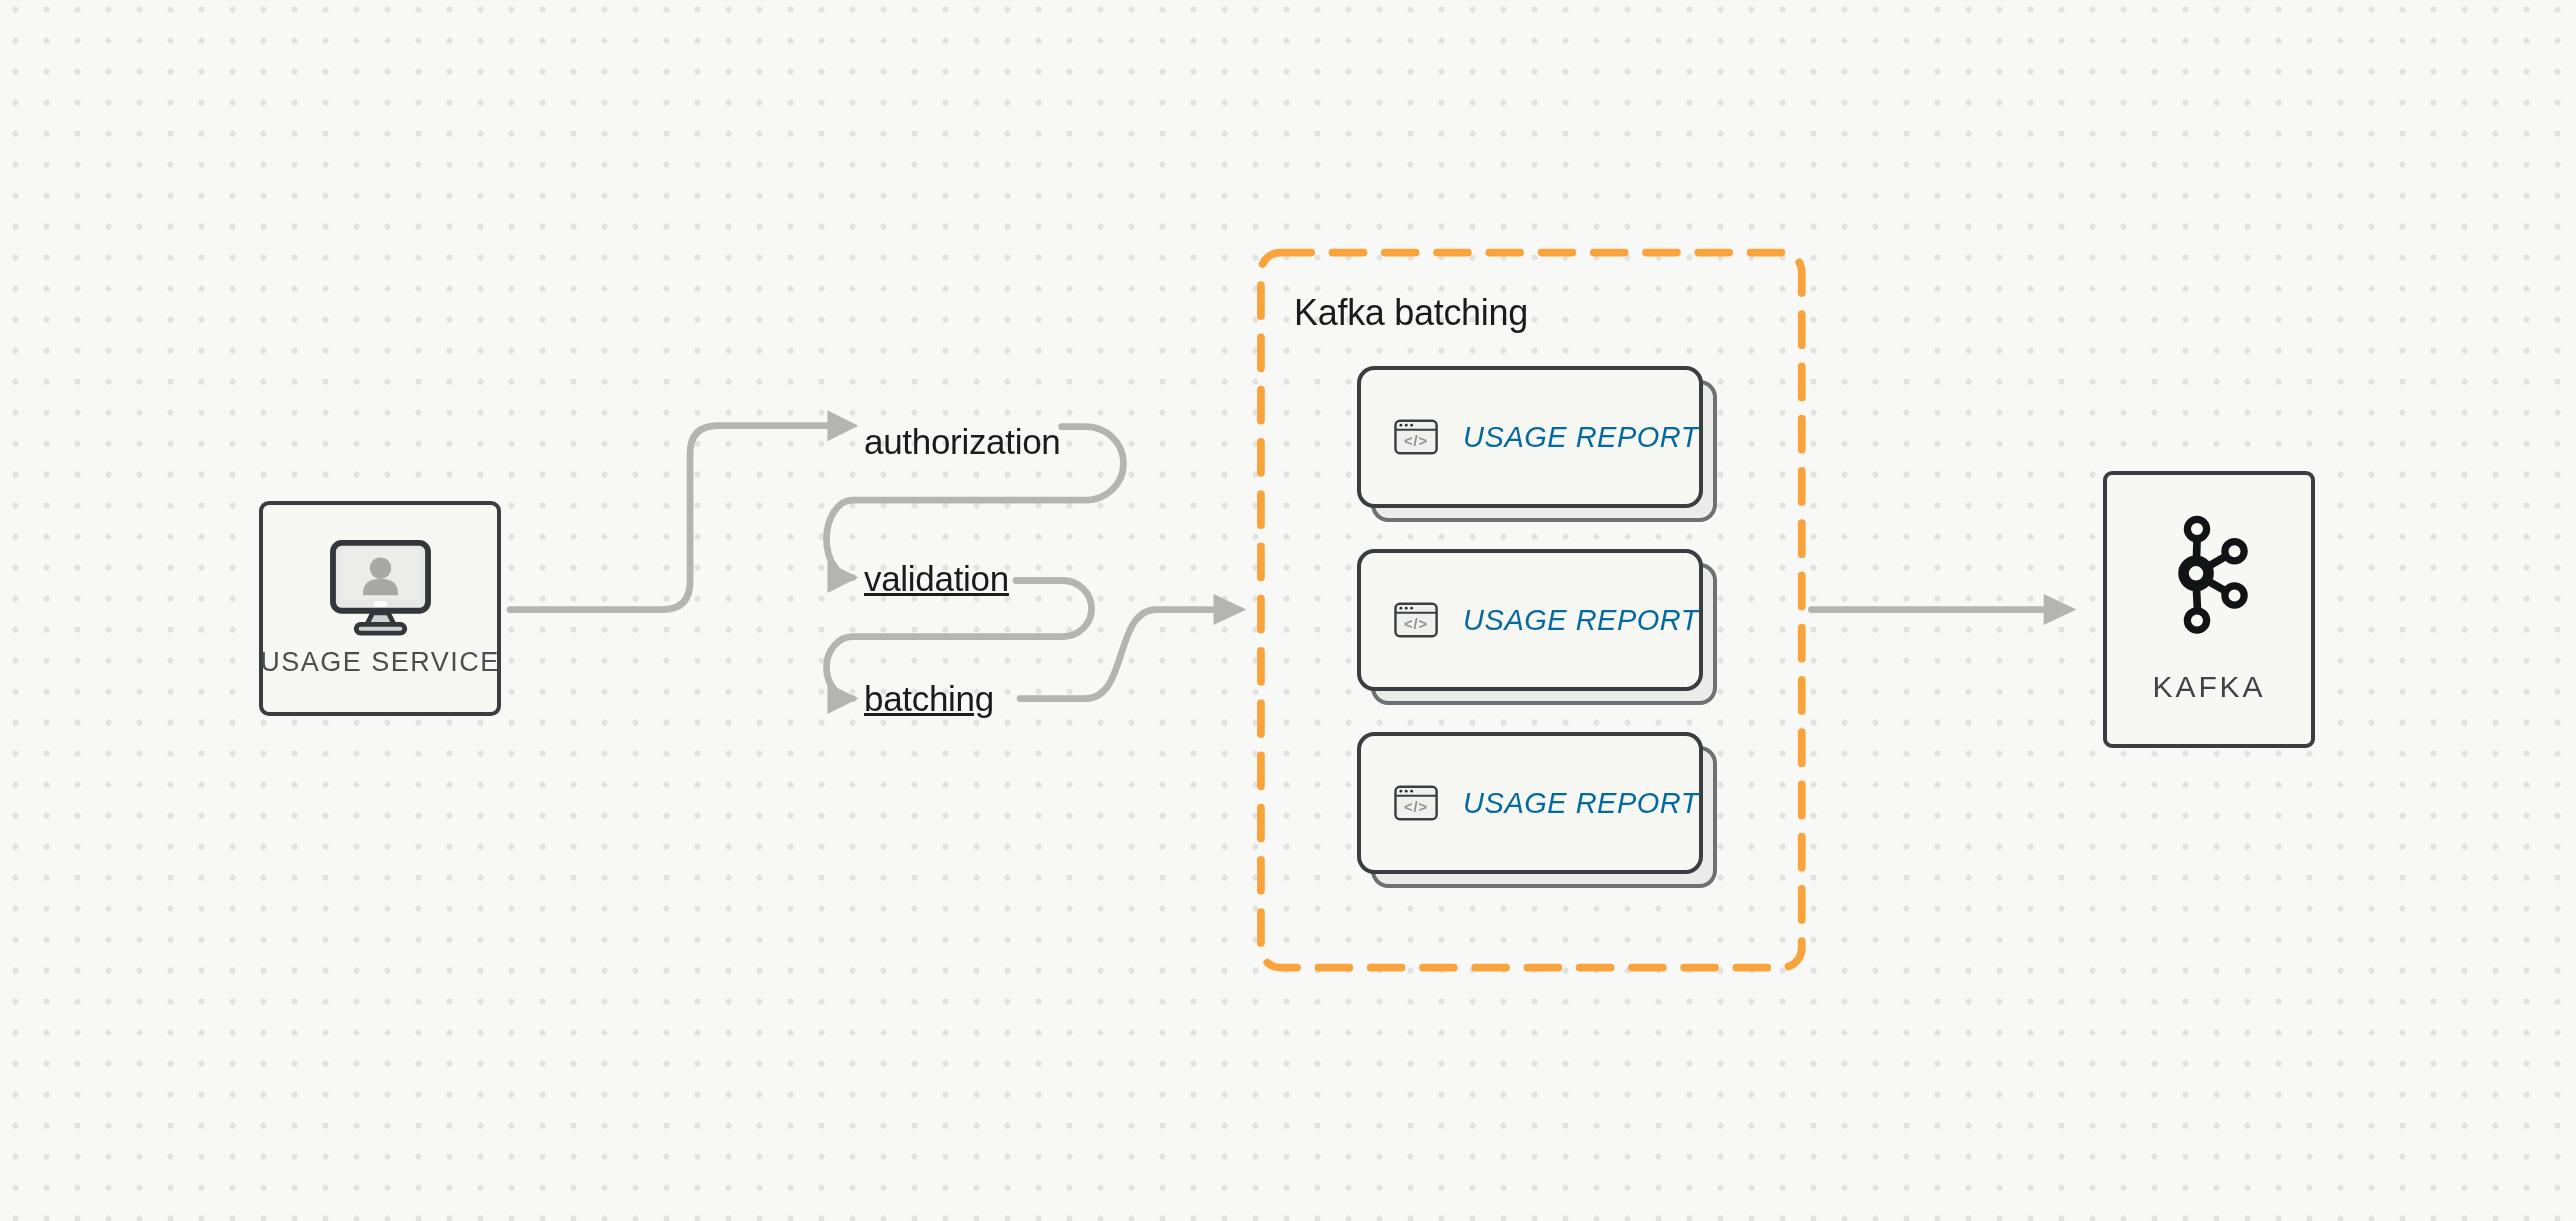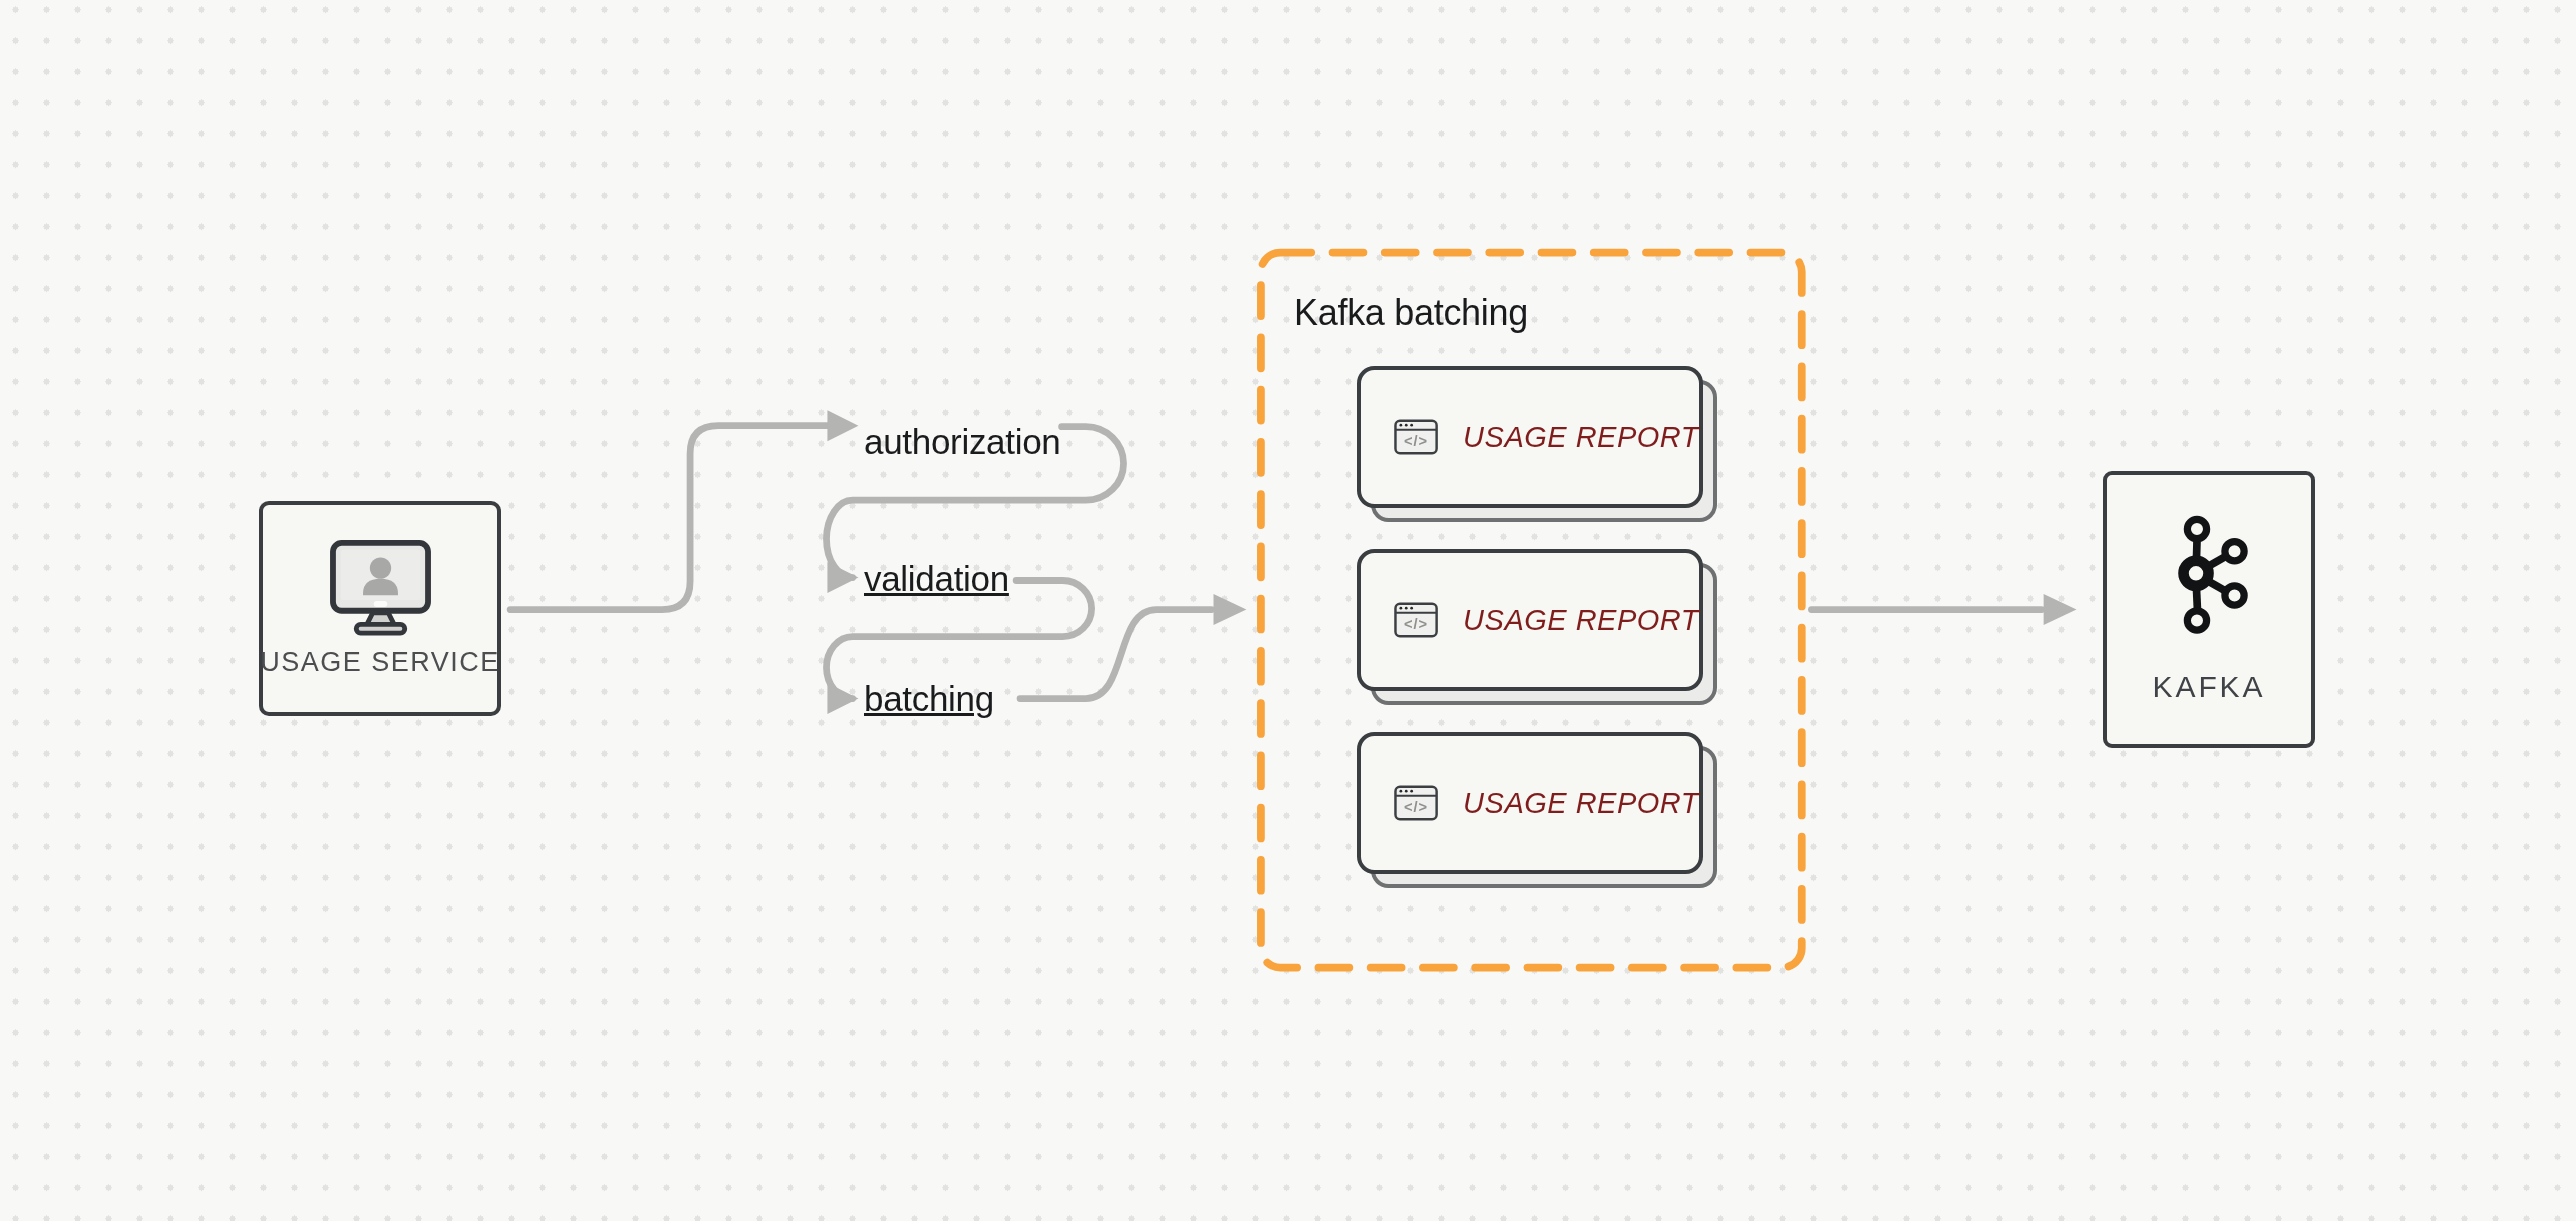--- a/index.html
+++ b/index.html
@@ -92,21 +92,21 @@
     border:4.8px solid var(--border-dark);
     border-radius:17.4px;
     display:flex;align-items:center;
     padding-left:33px;gap:25px;
   }
   .card-label{
     font-style:italic;
     font-size:29px;
     font-weight:500;
     letter-spacing:0.5px;
-    color:#7f1d1d;
+    color:#0369a1;
     white-space:nowrap;
   }
 </style>
 </head>
 <body>
 
 <div class="canvas">
 
   <svg class="wires" viewBox="0 0 2662 1262">
 

